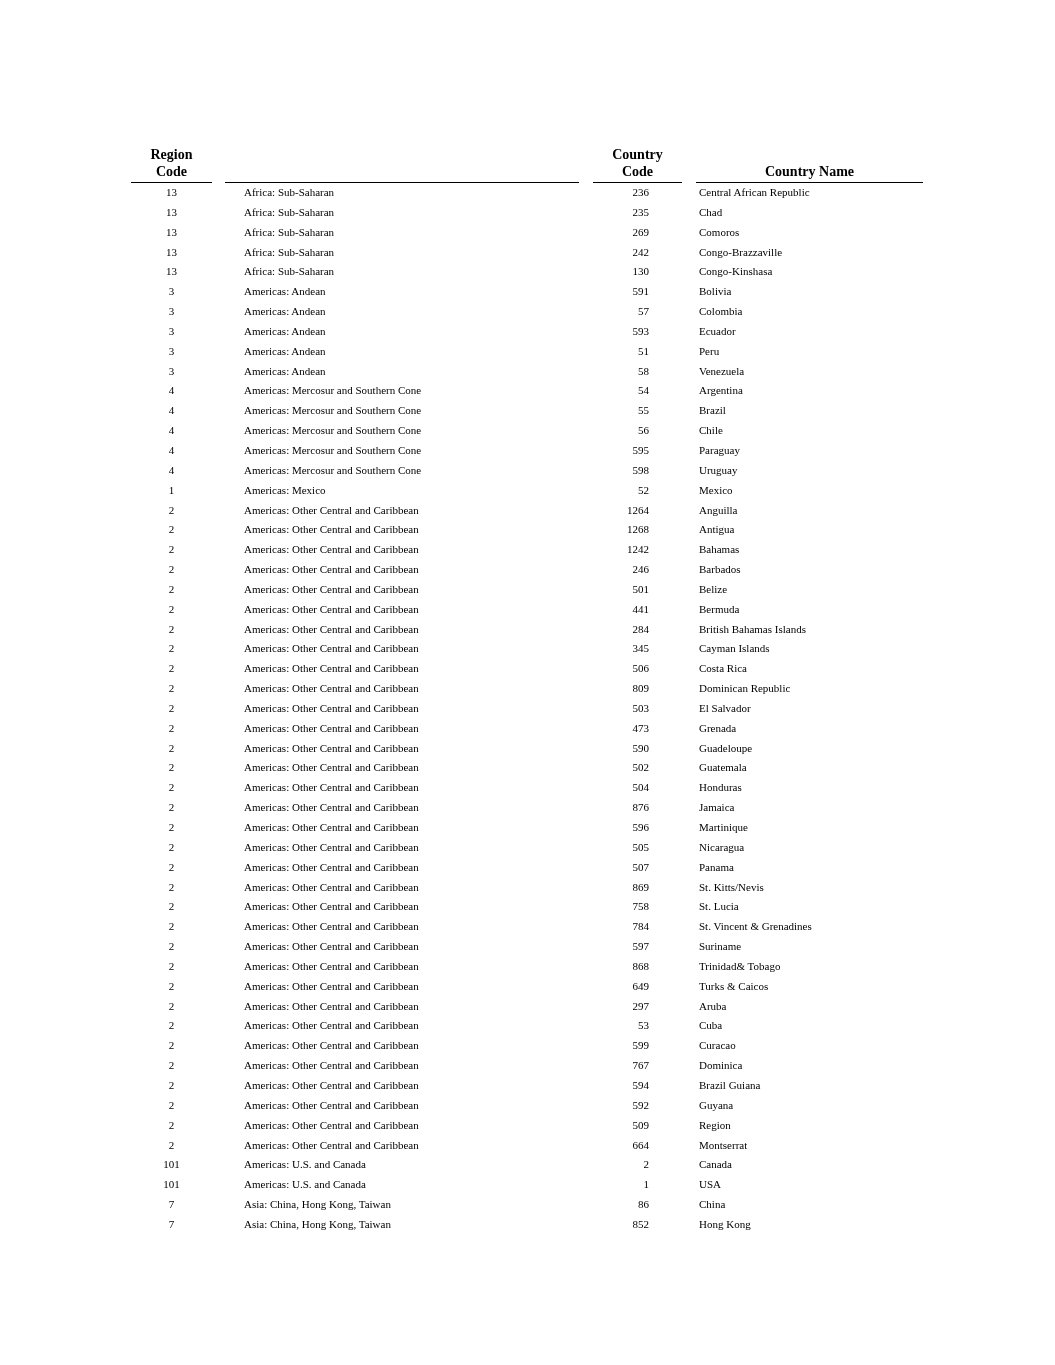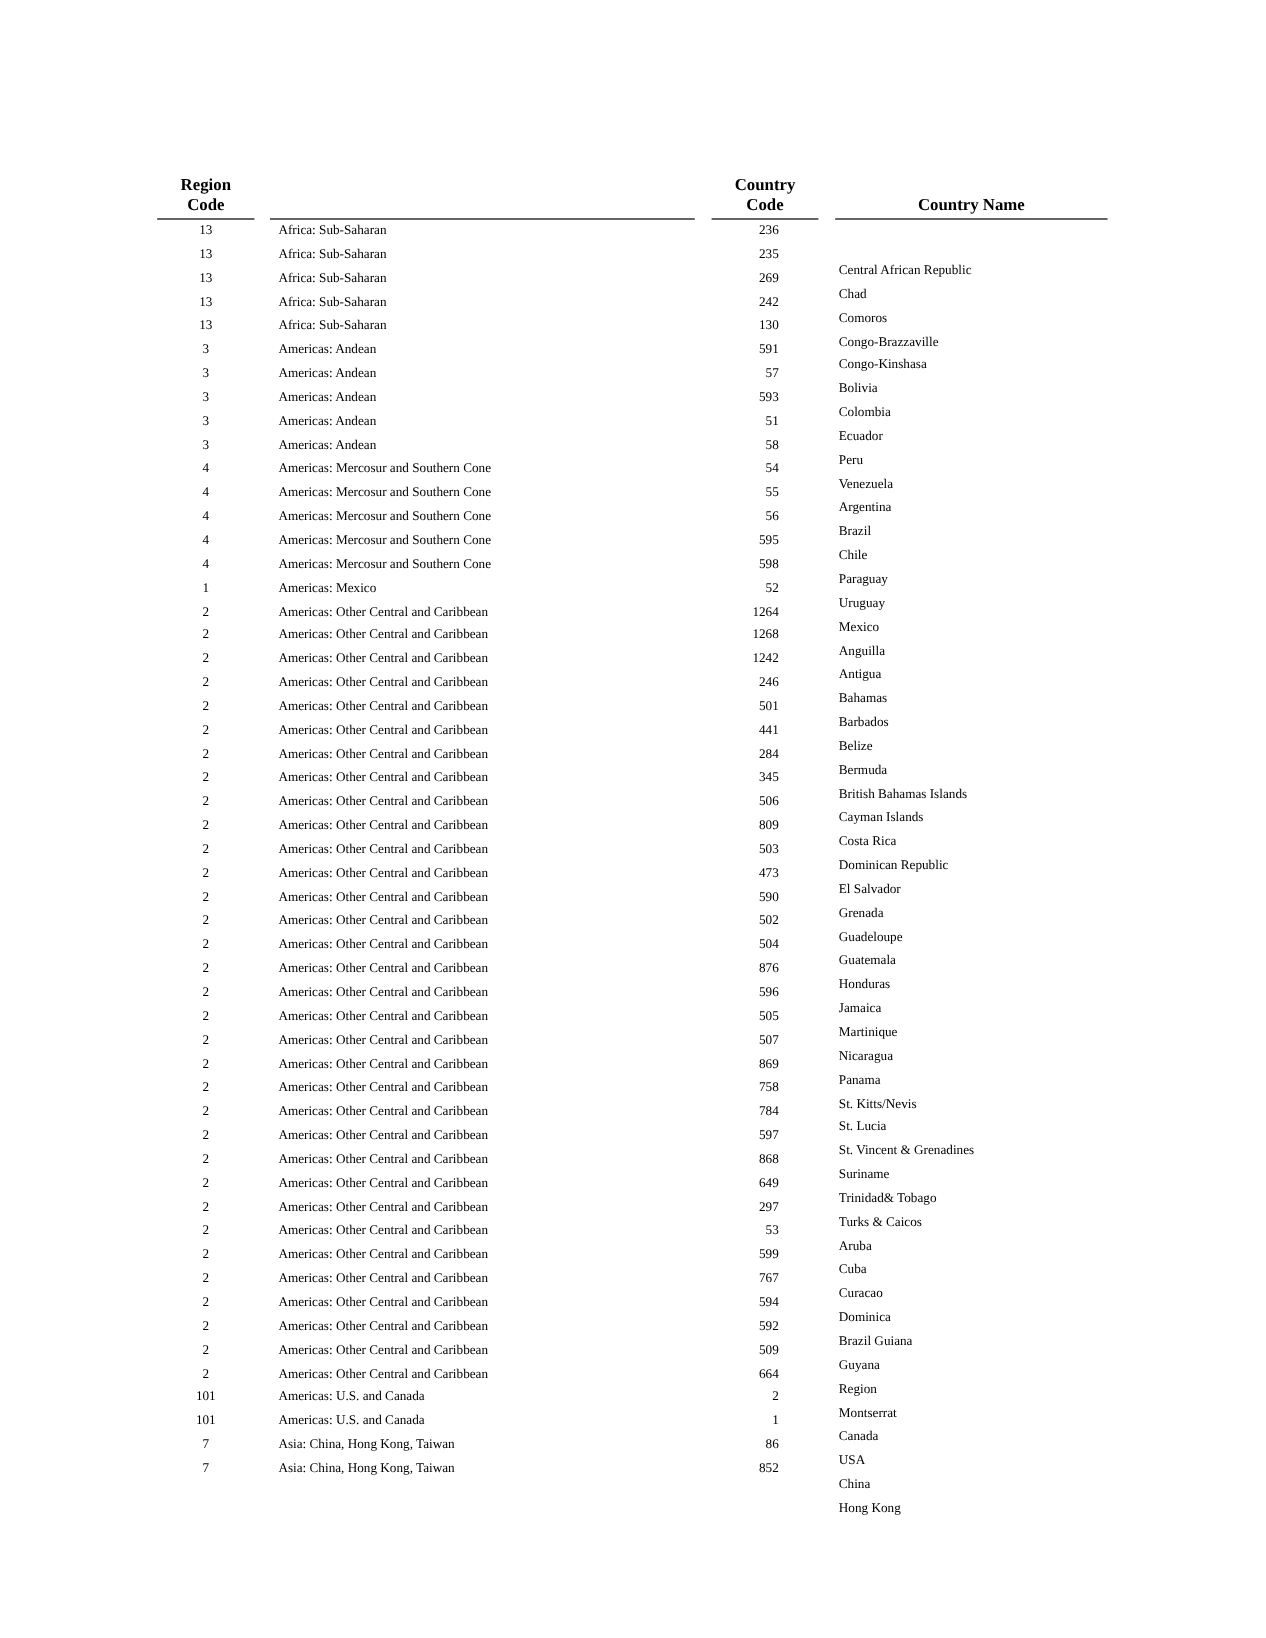--- a/index.html
+++ b/index.html
@@ -5,23 +5,23 @@
   html, body { margin: 0; padding: 0; background: #ffffff; }
   body { width: 1055px; height: 1365px; position: relative; overflow: hidden;
          font-family: "Liberation Serif", "DejaVu Serif", serif; color: #000; }
   .page { position: absolute; left: 0; top: 0; width: 1055px; height: 1365px; }
   .hdr { position: absolute; font-weight: bold; font-size: 14px; line-height: 17px; text-align: center; }
   .hline { position: absolute; top: 182px; height: 0; border-top: 1px solid #000; }
   .rows { position: absolute; left: 0; top: 183px; width: 1055px; }
   .row { position: relative; height: 19.85px; font-size: 11px; line-height: 19.85px; white-space: nowrap; }
   .row span { position: absolute; top: 0; }
   .c-rc { left: 131px; width: 81px; text-align: center; }
-  .c-rn { left: 232px; }
+  .c-rn { left: 244px; }
   .c-cc { left: 595px; width: 54px; text-align: right; }
-  .c-cn { left: 699px; margin-top: 33px; }
+  .c-cn { left: 699px; }
 </style>
 </head>
 <body>
 
 <div class="page">
 
   <div class="hdr" style="left:131px; width:81px; top:146px;">
     <div>Region</div>
     <div>Code</div>
   </div>

